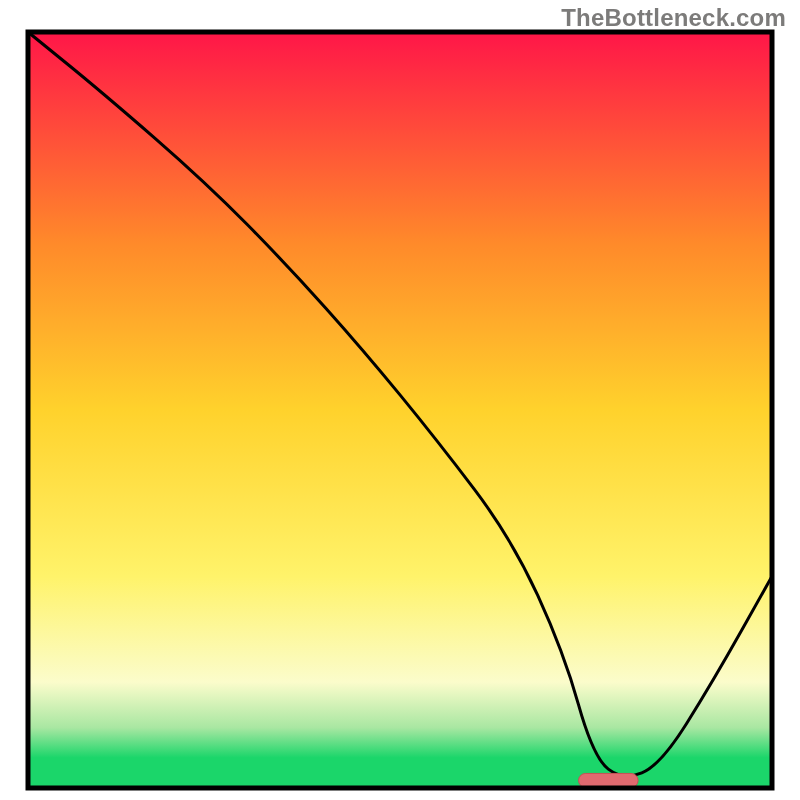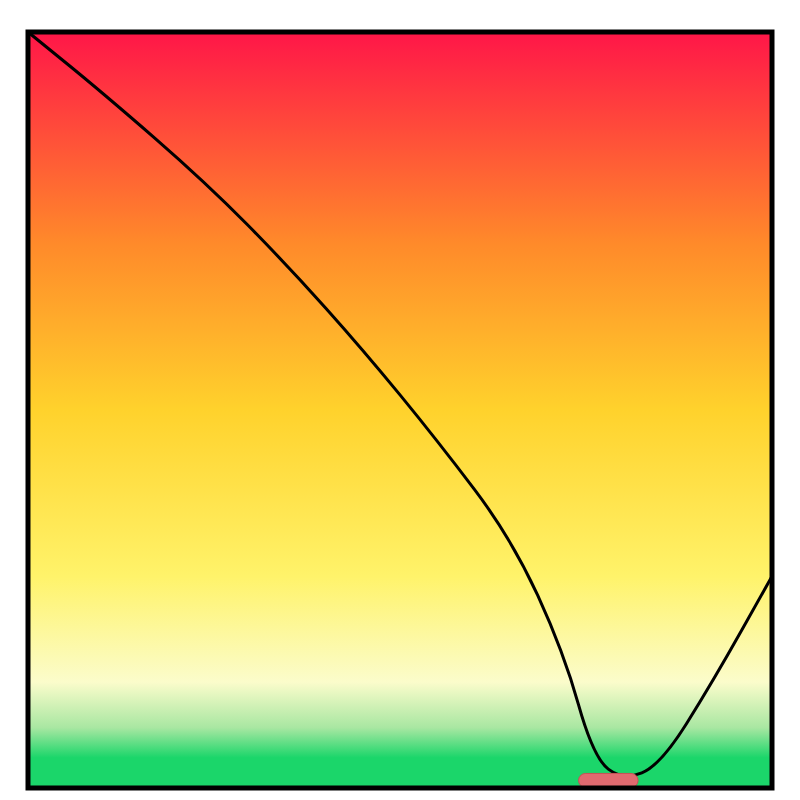--- a/index.html
+++ b/index.html
@@ -28,20 +28,21 @@
     position: absolute;
     top: 0;
     left: 0;
   }
 </style>
 </head>
 <body>
 
 <div class="stage">
 
+  <div class="attribution">TheBottleneck.com</div>
 
   <svg class="chart" width="800" height="800" viewBox="0 0 800 800">
     <defs>
       <linearGradient id="bg-grad" x1="0" y1="0" x2="0" y2="1">
       <stop offset="0%" stop-color="#ff1648"></stop>
           <stop offset="28%" stop-color="#ff8a2a"></stop>
           <stop offset="50%" stop-color="#ffd22c"></stop>
           <stop offset="72%" stop-color="#fff36a"></stop>
           <stop offset="86%" stop-color="#fbfccb"></stop>
           <stop offset="92%" stop-color="#a9e7a2"></stop>

